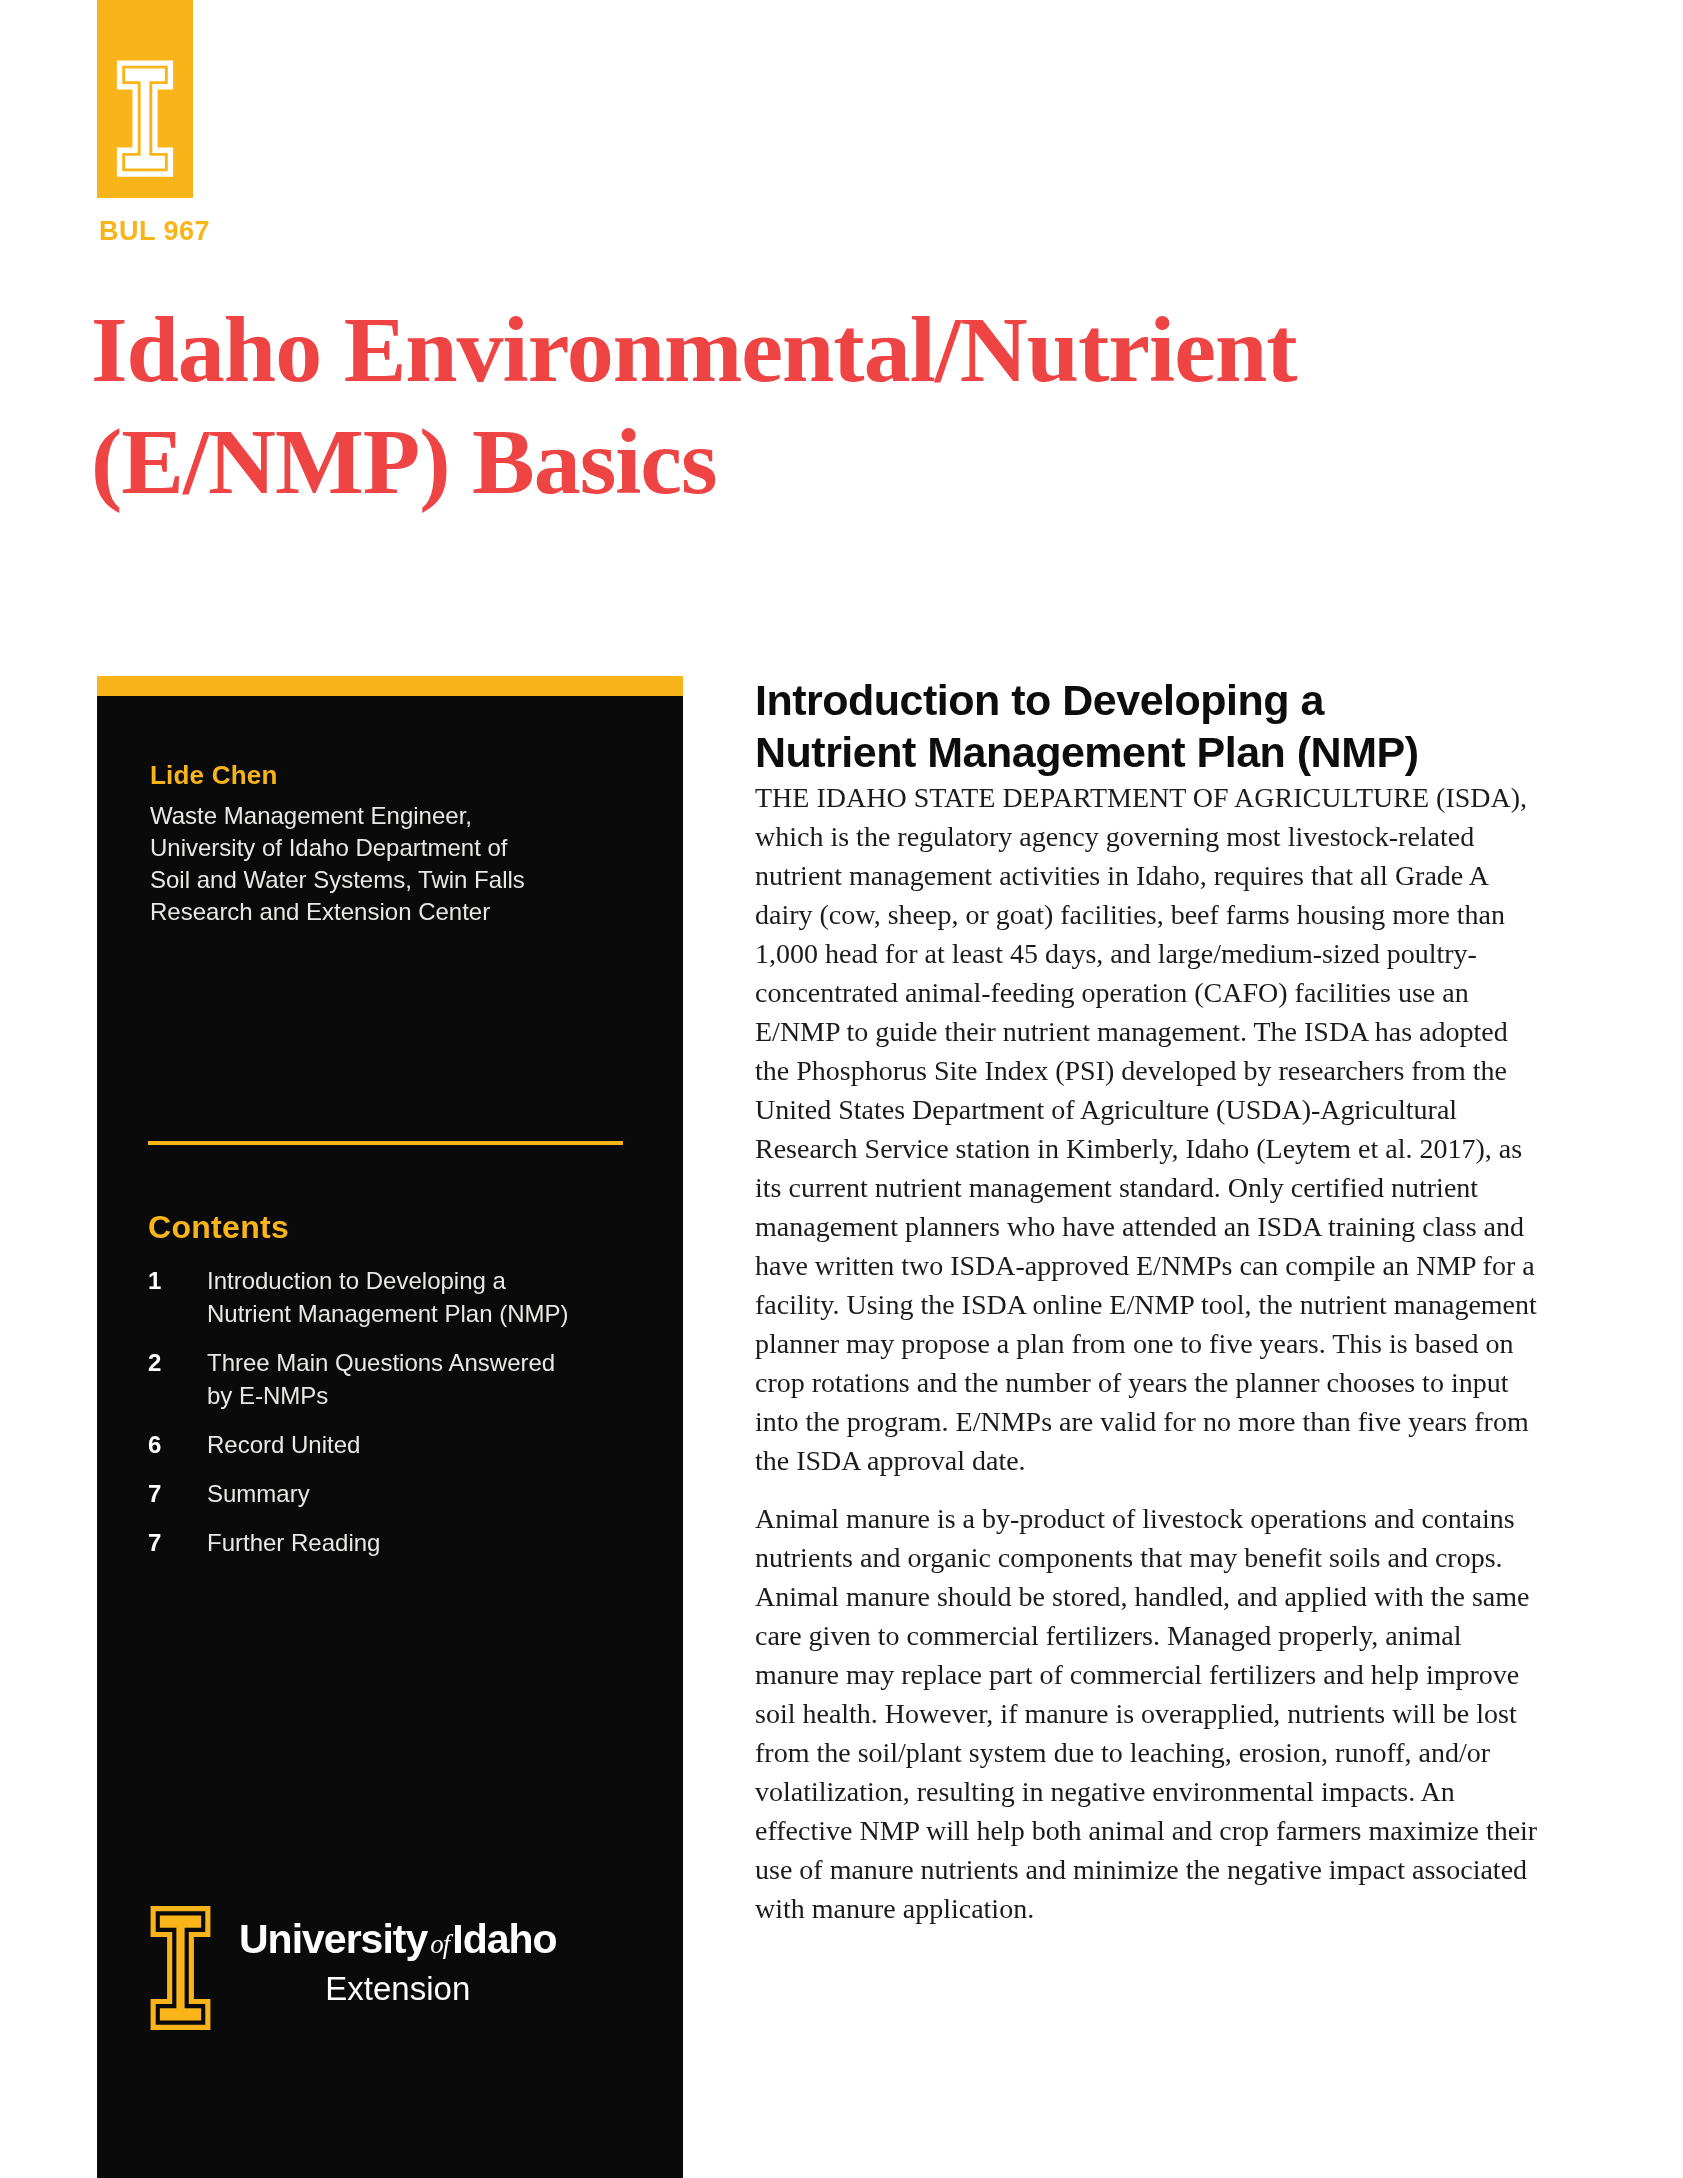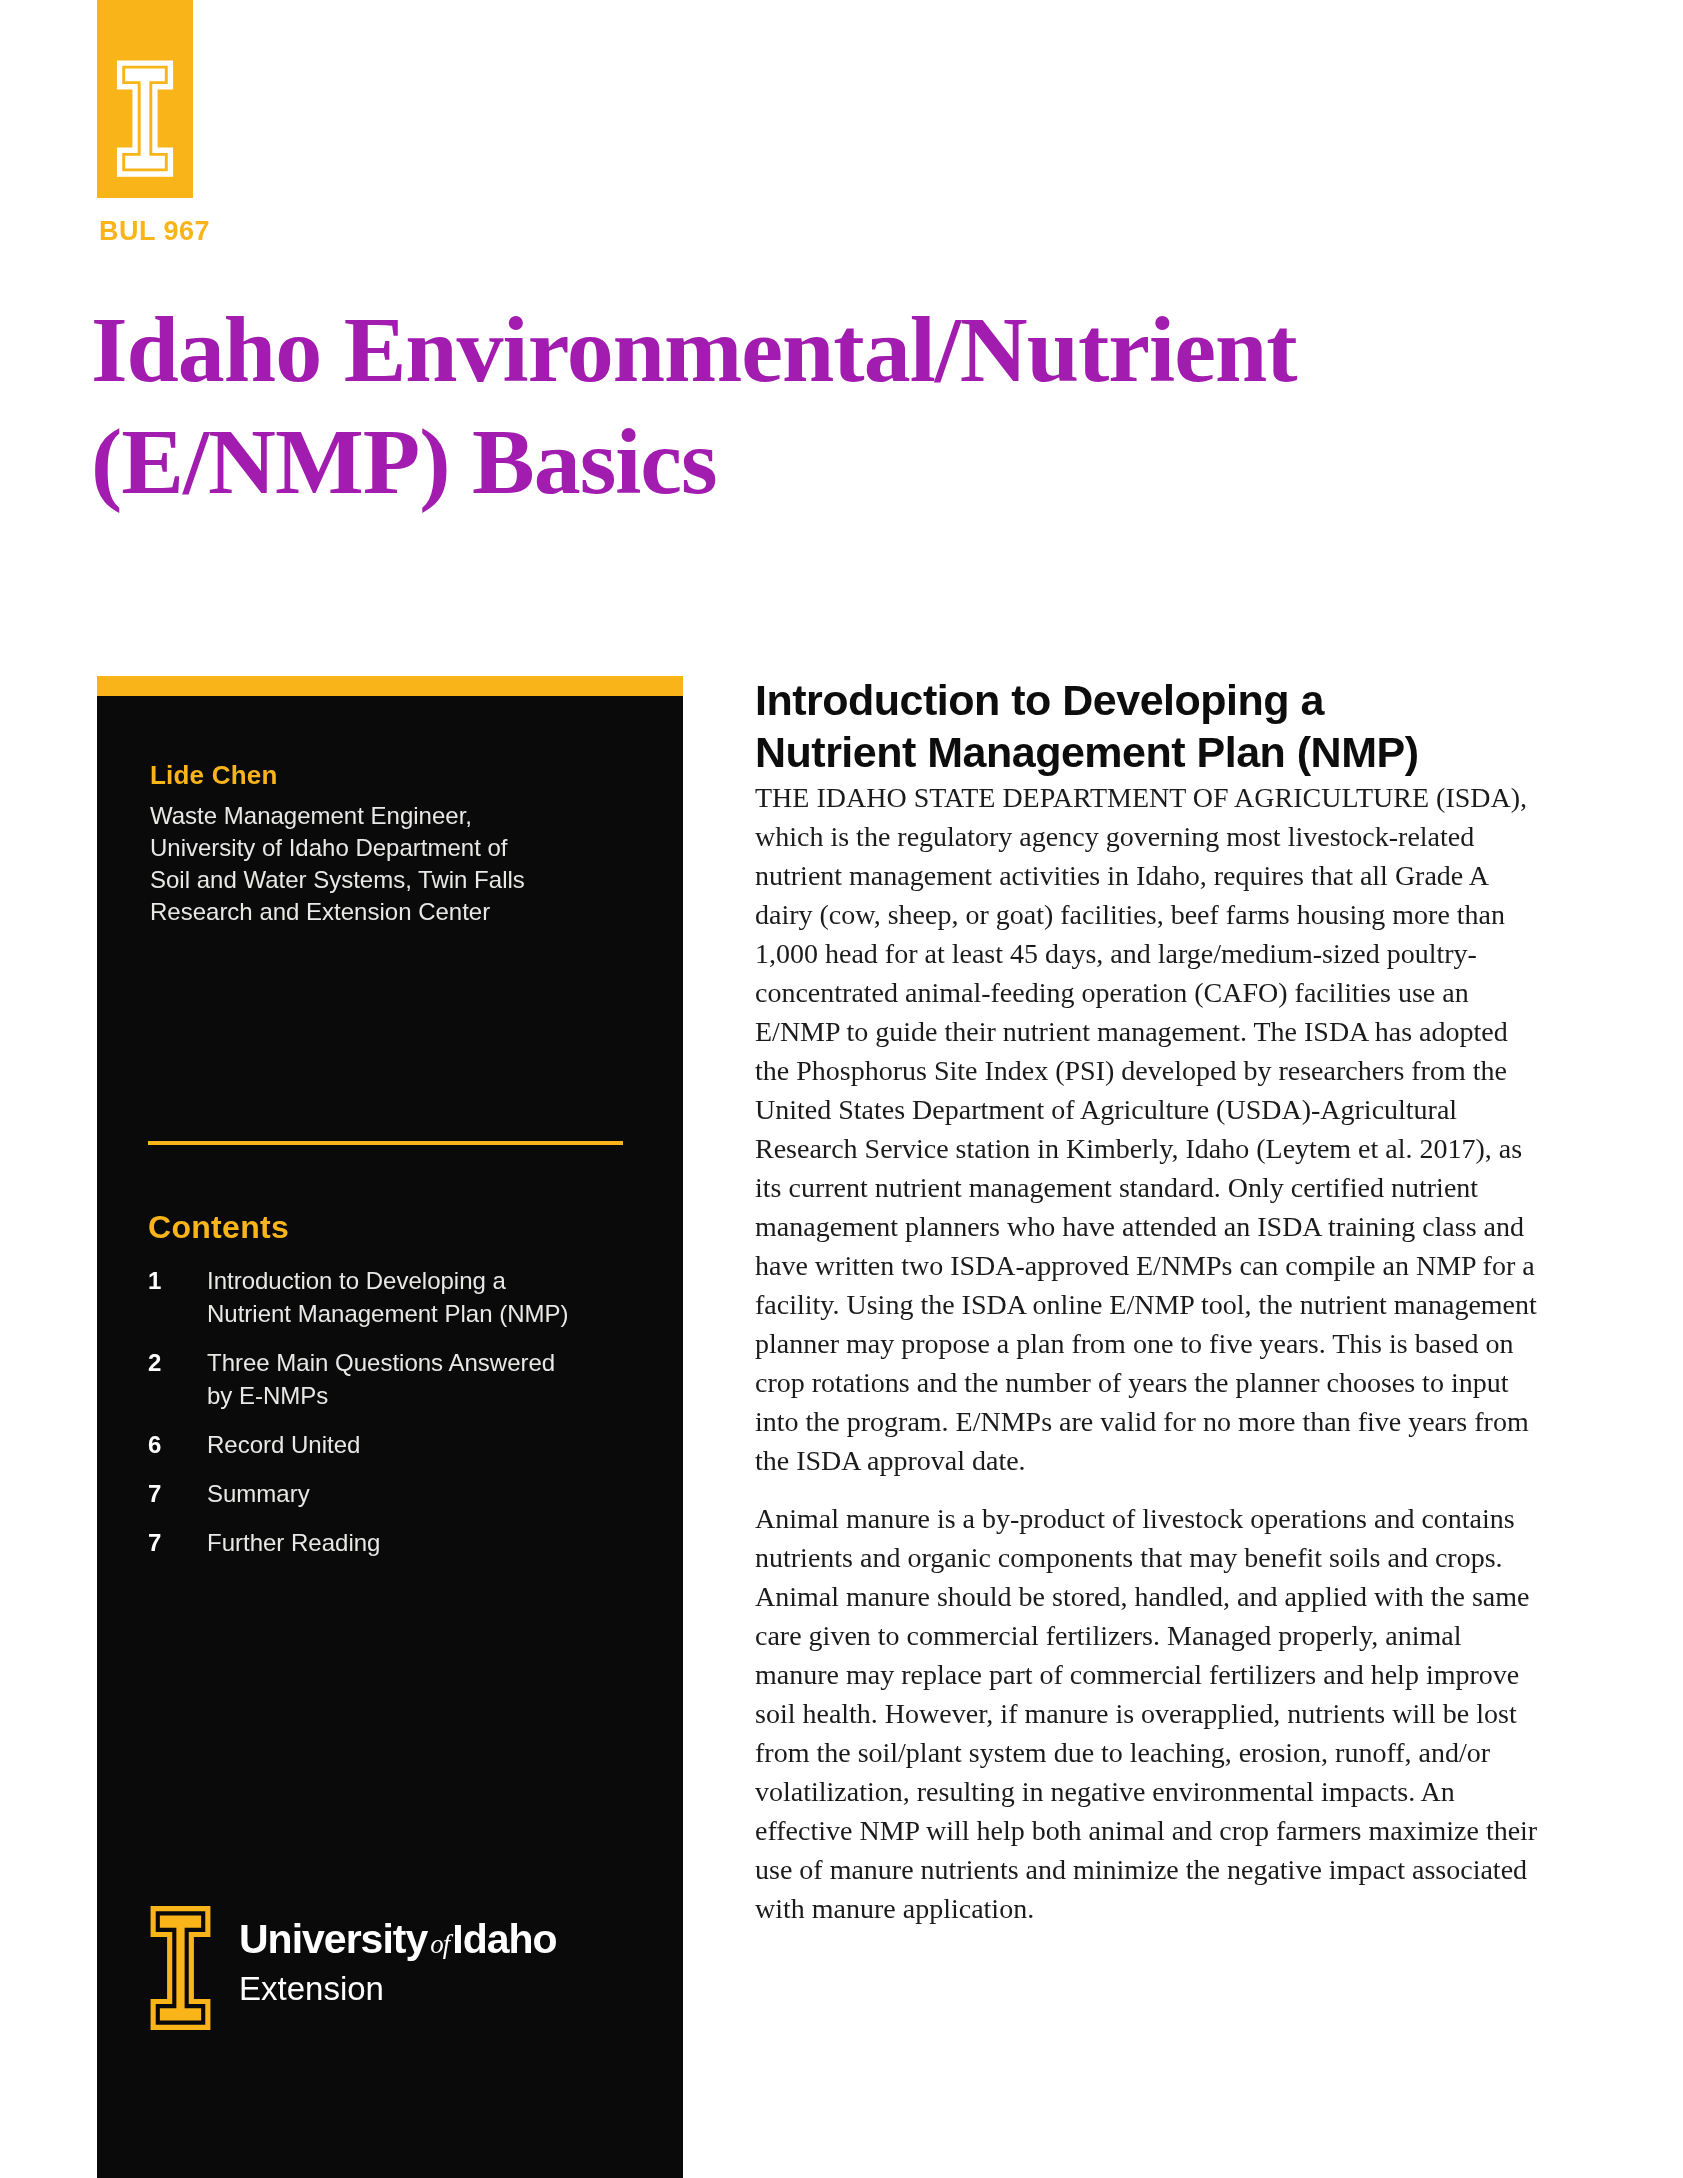--- a/index.html
+++ b/index.html
@@ -28,21 +28,21 @@
   .bul-number{
     position:absolute;left:99px;top:216px;
     font-size:27px;font-weight:bold;letter-spacing:0.5px;
     color:var(--gold);
   }
   
   .doc-title{
     position:absolute;left:91px;top:293px;width:1544px;
     font-family:"Liberation Serif",serif;
     font-weight:bold;font-size:94px;line-height:112px;
-    letter-spacing:-1px;color:#a21caf;
+    letter-spacing:-1px;color:#ef4444;
   }
   
   .sidebar{
     position:absolute;left:97px;top:676px;width:586px;height:1859px;
     background:var(--sidebar-bg);
   }
   .sidebar-gold-bar{
     position:absolute;left:0;top:0;width:586px;height:20px;
     background:var(--gold);
   }
@@ -68,21 +68,21 @@
   .toc-item{
     display:grid;grid-template-columns:59px 1fr;
     margin-bottom:16px;
   }
   .toc-page{font-size:24px;line-height:33px;font-weight:bold;color:#FFFFFF;}
   .toc-label{
     font-size:24px;line-height:33px;color:var(--side-text);
     white-space:pre-line;
   }
   
-  .ext-logo{position:absolute;left:50px;top:1227px;width:515px;height:139px;}
+  .ext-logo{position:absolute;left:50px;top:1227px;width:515px;height:139px;text-align:center;}
   .ext-logo svg{position:absolute;left:0;top:0;}
   .ext-wordmark{position:absolute;left:92px;top:14px;color:#FFFFFF;}
   .ext-line1{font-size:41px;font-weight:bold;letter-spacing:-1px;line-height:44px;}
   .ext-of{
     font-family:"Liberation Serif",serif;font-style:italic;font-weight:normal;
     font-size:27px;padding:0 3px;
   }
   .ext-line2{font-size:33px;font-weight:normal;letter-spacing:0;line-height:46px;}
   
   .article{position:absolute;left:755px;top:674px;width:792px;}

